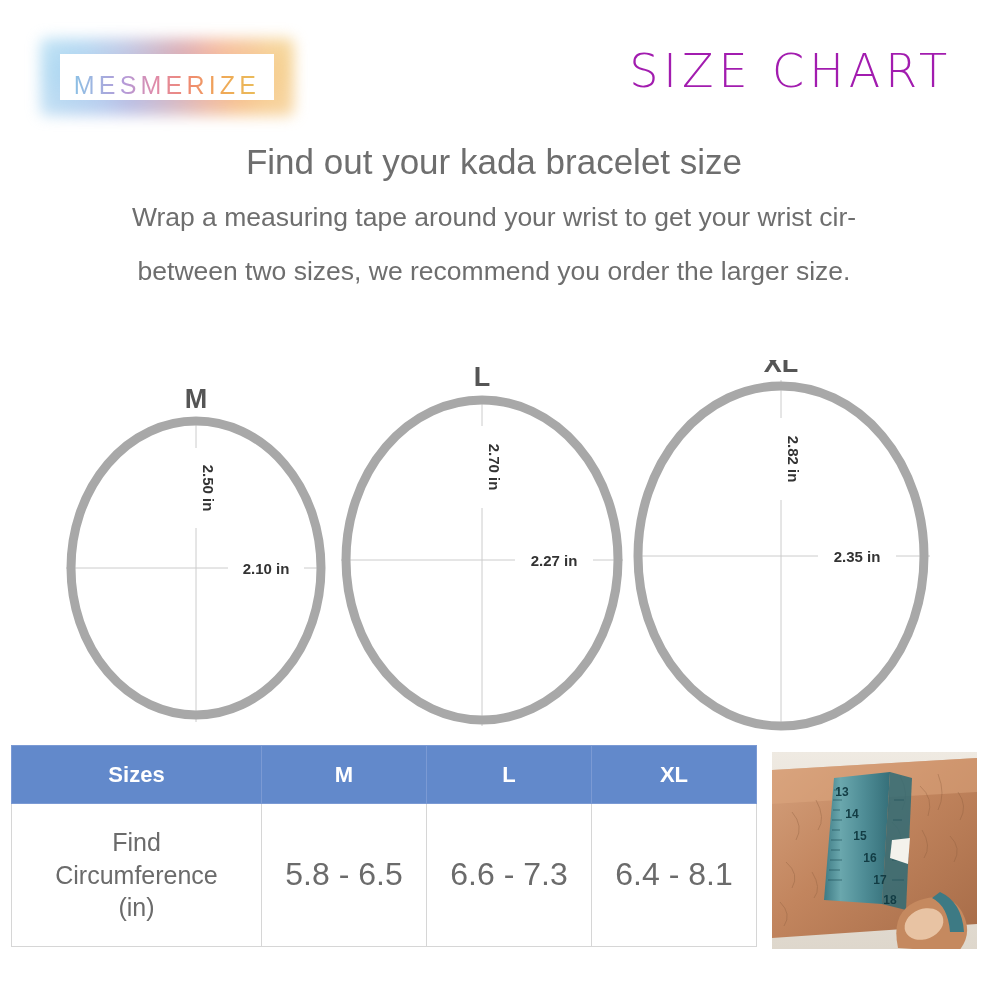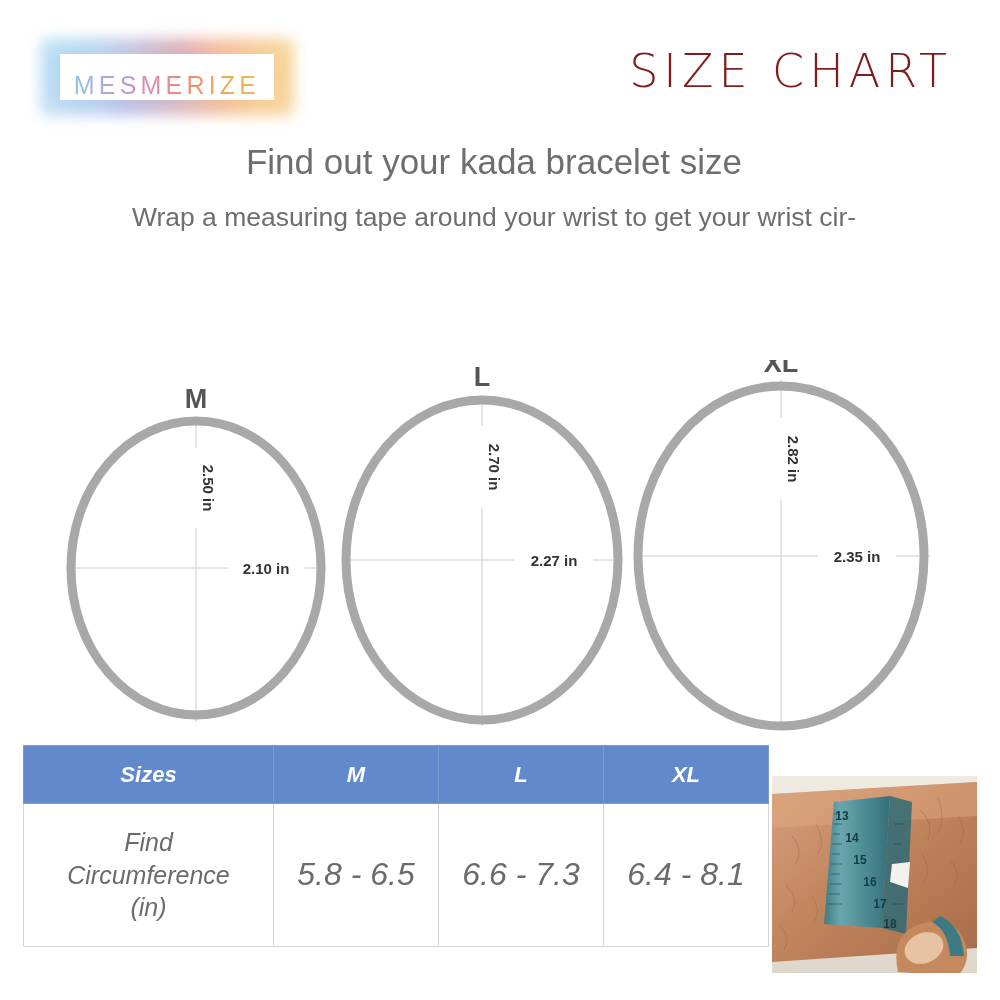--- a/index.html
+++ b/index.html
@@ -60,21 +60,21 @@
     margin-top: 16px;
   }
 
   #size-chart-title {
     position: absolute;
     right: 48px;
     top: 44px;
     font-size: 46px;
     font-weight: 300;
     letter-spacing: 5px;
-    color: #7f1d1d;
+    color: #a21caf;
     font-family: "DejaVu Sans", sans-serif;
     white-space: nowrap;
   }
 
   
   #intro {
     position: absolute;
     left: 0;
     top: 140px;
     width: 988px;
@@ -101,26 +101,25 @@
     left: 0;
     top: 360px;
     width: 1000px;
     height: 380px;
   }
   #diagram svg { display: block; }
 
   
   #size-table {
     position: absolute;
-    left: 23px;
+    left: 11px;
     top: 745px;
     width: 733px;
     border-collapse: collapse;
     table-layout: fixed;
-    font-style: italic;
   }
   #size-table th, #size-table td {
     border: 1px solid #d6d6d6;
     text-align: center;
     vertical-align: middle;
   }
   #size-table thead th {
     background: #6289cb;
     color: #ffffff;
     font-size: 22px;
@@ -134,21 +133,21 @@
     color: #6b6b6b;
     font-weight: 400;
     line-height: 1.3;
   }
   #size-table tbody td.label-cell { font-size: 25px; }
 
   
   #wrist-photo {
     position: absolute;
     left: 772px;
-    top: 776px;
+    top: 752px;
     width: 205px;
     height: 197px;
     overflow: hidden;
     background: #c89a78;
   }
   #wrist-photo svg { display: block; }
 </style>
 </head>
 <body>
 
@@ -156,20 +155,21 @@
   <div class="glow"></div>
   <div class="plate"></div>
   <div class="wordmark">MESMERIZE</div>
 </div>
 
 <div id="size-chart-title">SIZE CHART</div>
 
 <div id="intro">
   <div id="intro-heading">Find out your kada bracelet size</div>
   <p>Wrap a measuring tape around your wrist to get your wrist cir-</p>
+  <p>between two sizes, we recommend you order the larger size.</p>
 </div>
 
 <div id="diagram">
   <svg width="1000" height="380" viewBox="0 0 1000 380" xmlns="http://www.w3.org/2000/svg">
 
     <g>
       <line x1="66" y1="208" x2="325" y2="208" stroke="#cccccc" stroke-width="1"></line>
       <line x1="196" y1="58" x2="196" y2="362" stroke="#cccccc" stroke-width="1"></line>
       <ellipse cx="196" cy="208" rx="125" ry="147" fill="none" stroke="#a8a8a8" stroke-width="9"></ellipse>
       <text x="196" y="48" text-anchor="middle" font-family="Liberation Sans, sans-serif" font-size="27" font-weight="700" fill="#555555">M</text>

